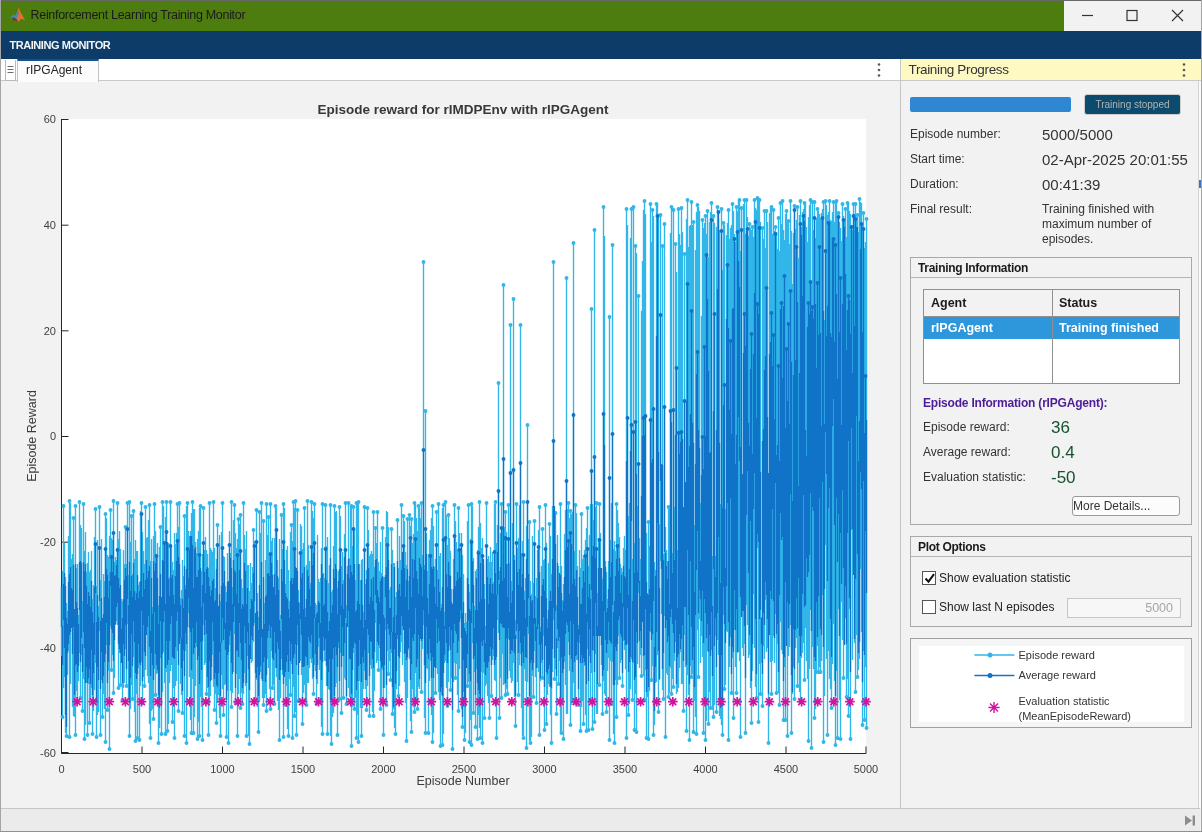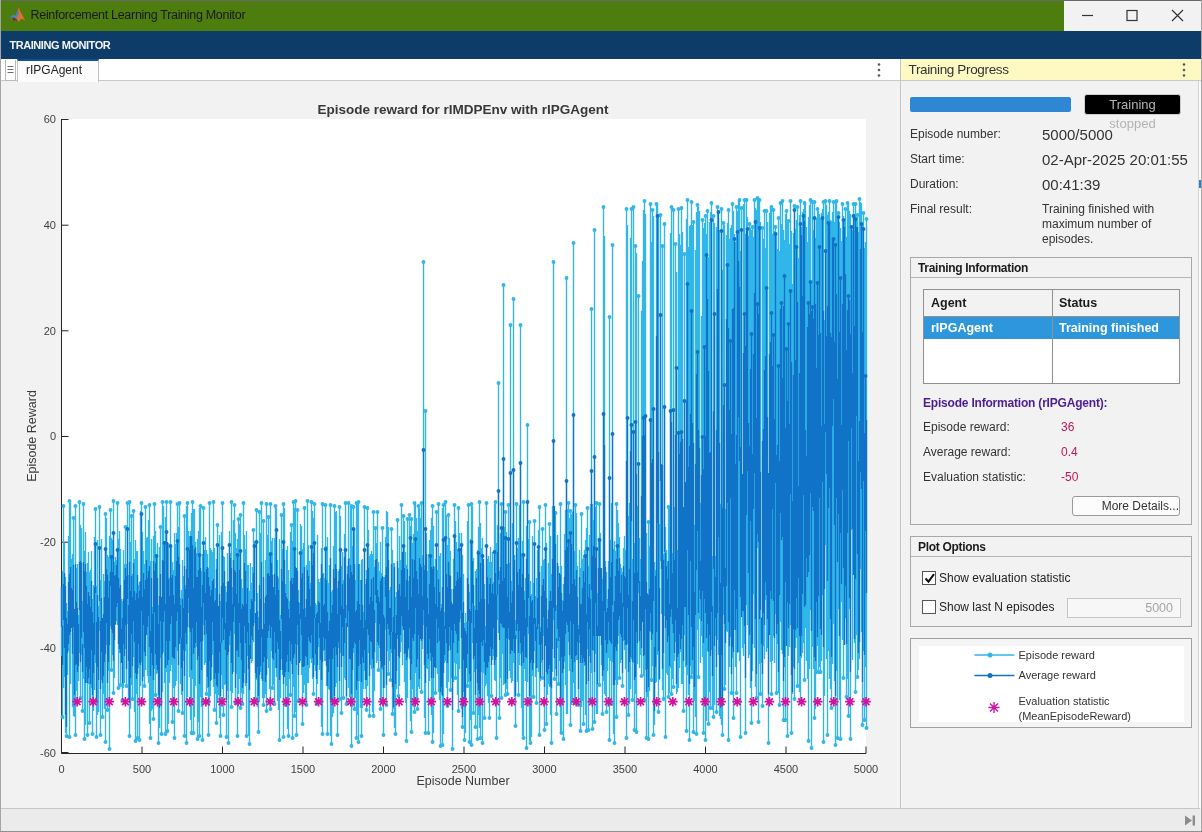--- a/index.html
+++ b/index.html
@@ -149,21 +149,21 @@
     <circle cx="3" cy="2.5" r="1.3"></circle>
     <circle cx="3" cy="8" r="1.3"></circle>
     <circle cx="3" cy="13.5" r="1.3"></circle>
   </svg>
 <div class="abs" style="left:901px;top:81px;width:301px;height:727px;background:#f2f2f2"></div>
 <div class="abs" style="left:1198px;top:81px;width:1px;height:727px;background:#d4d4d4"></div>
 <div class="abs" style="left:1199px;top:81px;width:3px;height:727px;background:#fafafa"></div>
 <div class="abs" style="left:1199px;top:180px;width:3px;height:8px;background:#2f7bbf"></div>
 
 <div class="abs" style="left:910px;top:97px;width:161px;height:15px;background:#2f86d3;border-radius:2px"></div>
-<div class="abs" style="left:1084px;top:94px;width:97px;height:21px;border:1px solid #cfcfcf;border-radius:3px;background:#000000;font-size:13px;color:#b3b3b3;text-align:center;line-height:19px">Training stopped</div>
+<div class="abs" style="left:1084px;top:94px;width:97px;height:21px;border:1px solid #cfcfcf;border-radius:3px;background:#0c4a6e;font-size:10px;color:#b3b3b3;text-align:center;line-height:19px">Training stopped</div>
 
 <div class="abs" style="left:910px;top:122px;font-size:12px;color:#333;line-height:25px">
 Episode number:<br>Start time:<br>Duration:<br>Final result:</div>
 <div class="abs" style="left:1042px;top:122px;font-size:15px;color:#333;line-height:25px">
 5000/5000<br>02-Apr-2025 20:01:55<br>00:41:39</div>
 <div class="abs" style="left:1042px;top:202px;font-size:12px;color:#333;line-height:15px">
 Training finished with<br>maximum number of<br>episodes.</div>
 
 <div class="abs" style="left:910px;top:257px;width:282px;height:268px;border:1px solid #a8a8a8">
  <div style="height:20px;line-height:20px;padding-left:7px;font-size:12px;letter-spacing:-0.3px;font-weight:bold;color:#1a1a1a;border-bottom:1px solid #b5b5b5">Training Information</div>
@@ -171,22 +171,22 @@
    <div style="height:27px;border-bottom:1px solid #909090;background:#f2f2f2"></div>
    <div style="height:22px;background:#2e96db"></div>
    <div class="abs" style="left:128px;top:0;width:1px;height:93px;background:#909090"></div>
    <div class="abs" style="left:7px;top:0;width:120px;height:27px;line-height:27px;font-size:12.5px;font-weight:bold;color:#1a1a1a">Agent</div>
    <div class="abs" style="left:135px;top:0;width:120px;height:27px;line-height:27px;font-size:12.5px;font-weight:bold;color:#1a1a1a">Status</div>
    <div class="abs" style="left:7px;top:27px;width:120px;height:22px;line-height:22px;font-size:12.5px;font-weight:bold;color:#fff">rIPGAgent</div>
    <div class="abs" style="left:135px;top:27px;width:121px;height:22px;line-height:22px;font-size:12.5px;font-weight:bold;color:#fff">Training finished</div>
  </div>
  <div class="abs" style="left:12px;top:138px;font-size:12px;letter-spacing:-0.2px;font-weight:bold;color:#4c1d95">Episode Information (rIPGAgent):</div>
  <div class="abs" style="left:12px;top:157px;font-size:12px;color:#333;line-height:25px">Episode reward:<br>Average reward:<br>Evaluation statistic:</div>
- <div class="abs" style="left:150px;top:157px;font-size:12px;color:#be185d;line-height:25px">36<br>0.4<br>-50</div>
- <div class="abs" style="left:161px;top:238px;width:108px;height:20px;border:1px solid #9a9a9a;border-radius:3px;background:#fcfcfc;font-size:12px;color:#333;text-align:right;line-height:18px">More Details...</div>
+ <div class="abs" style="left:140px;top:157px;font-size:17px;color:#14532d;line-height:25px">36<br>0.4<br>-50</div>
+ <div class="abs" style="left:161px;top:238px;width:108px;height:20px;border:1px solid #9a9a9a;border-radius:3px;background:#fcfcfc;font-size:12px;color:#333;text-align:left;line-height:18px">More Details...</div>
 </div>
 
 <div class="abs" style="left:910px;top:536px;width:282px;height:91px;border:1px solid #a8a8a8">
  <div style="height:20px;line-height:20px;padding-left:7px;font-size:12px;letter-spacing:-0.3px;font-weight:bold;color:#1a1a1a;border-bottom:1px solid #b5b5b5">Plot Options</div>
  <div class="abs" style="left:11px;top:34px;width:14px;height:14px;border:1px solid #555;background:#fff">
    <svg width="14" height="14" viewBox="0 0 14 14">
         <path d="M2.5 6.5l3 3.2 5.5-7.5" stroke="#111" stroke-width="2" fill="none"></path>
       </svg>
  </div>
  <div class="abs" style="left:28px;top:34px;font-size:12px;color:#222;line-height:15px">Show evaluation statistic</div>

